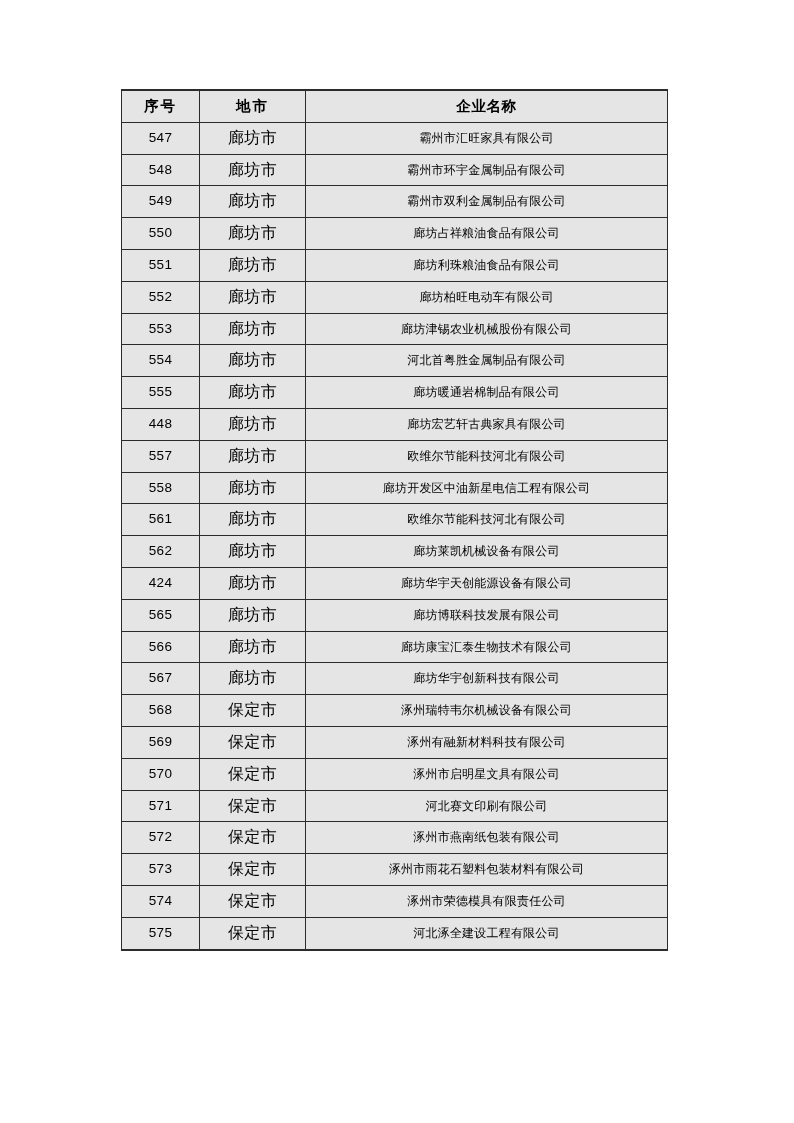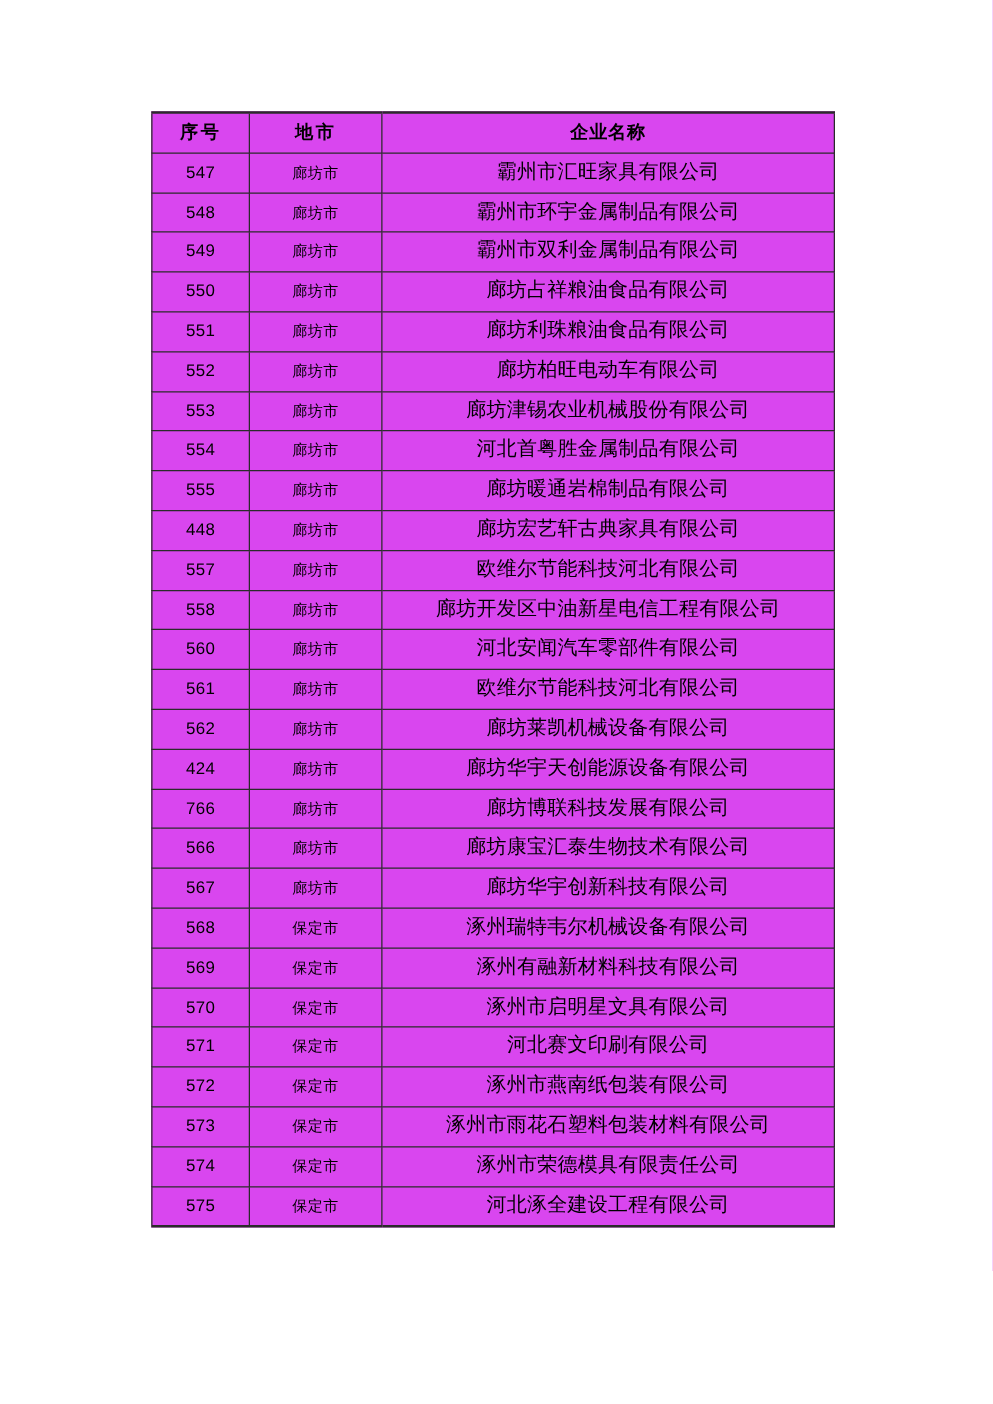--- a/index.html
+++ b/index.html
@@ -25,21 +25,21 @@
   .table-wrap {
     position: absolute;
     left: 121px;
     top: 89px;
     width: 546px;
   }
   table.listing {
     border-collapse: collapse;
     width: 546px;
     table-layout: fixed;
-    background: #d946ef;
+    background: #e5e5e5;
   }
   table.listing col.c-idx   { width: 78px; }
   table.listing col.c-city  { width: 106px; }
   table.listing col.c-name  { width: 362px; }
 
   table.listing th,
   table.listing td {
     border: 1px solid #2b2b2b;
     text-align: center;
     vertical-align: middle;
@@ -63,25 +63,25 @@
   table.listing tbody td {
     font-weight: normal;
     font-size: 14px;
   }
   table.listing tbody td.cell-idx {
     font-size: 13.5px;
     font-family: Liberation Sans, sans-serif;
     letter-spacing: 0.3px;
   }
   table.listing tbody td.cell-city {
+    font-size: 16px;
+    letter-spacing: 0.4px;
+  }
+  table.listing tbody td.cell-name {
     font-size: 12px;
-    letter-spacing: 0.4px;
-  }
-  table.listing tbody td.cell-name {
-    font-size: 16px;
     letter-spacing: 0.2px;
   }
   table.listing tbody tr:last-child td {
     border-bottom-width: 2px;
   }
 </style>
 </head>
 <body>
 
 <div class="page">
@@ -154,41 +154,36 @@
             <td class="cell-idx">557</td>
             <td class="cell-city">廊坊市</td>
             <td class="cell-name">欧维尔节能科技河北有限公司</td>
           </tr>
           <tr>
             <td class="cell-idx">558</td>
             <td class="cell-city">廊坊市</td>
             <td class="cell-name">廊坊开发区中油新星电信工程有限公司</td>
           </tr>
           <tr>
-            <td class="cell-idx">560</td>
-            <td class="cell-city">廊坊市</td>
-            <td class="cell-name">河北安闻汽车零部件有限公司</td>
-          </tr>
-          <tr>
             <td class="cell-idx">561</td>
             <td class="cell-city">廊坊市</td>
             <td class="cell-name">欧维尔节能科技河北有限公司</td>
           </tr>
           <tr>
             <td class="cell-idx">562</td>
             <td class="cell-city">廊坊市</td>
             <td class="cell-name">廊坊莱凯机械设备有限公司</td>
           </tr>
           <tr>
             <td class="cell-idx">424</td>
             <td class="cell-city">廊坊市</td>
             <td class="cell-name">廊坊华宇天创能源设备有限公司</td>
           </tr>
           <tr>
-            <td class="cell-idx">766</td>
+            <td class="cell-idx">565</td>
             <td class="cell-city">廊坊市</td>
             <td class="cell-name">廊坊博联科技发展有限公司</td>
           </tr>
           <tr>
             <td class="cell-idx">566</td>
             <td class="cell-city">廊坊市</td>
             <td class="cell-name">廊坊康宝汇泰生物技术有限公司</td>
           </tr>
           <tr>
             <td class="cell-idx">567</td>

